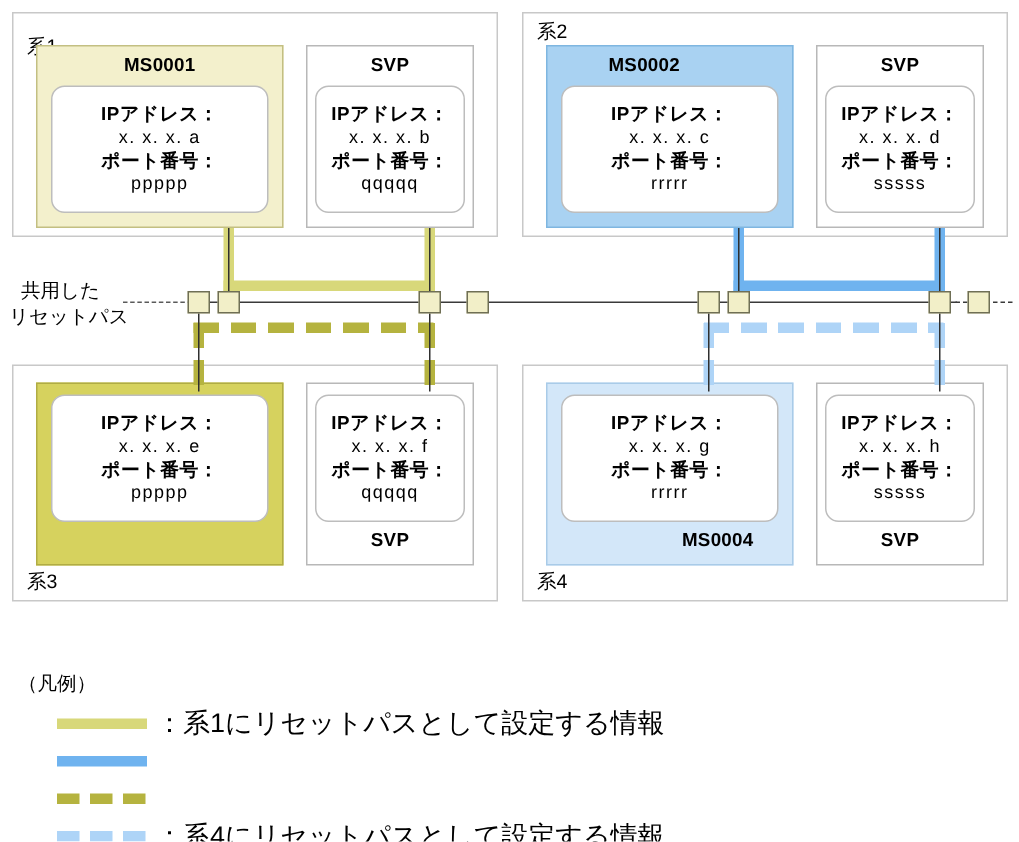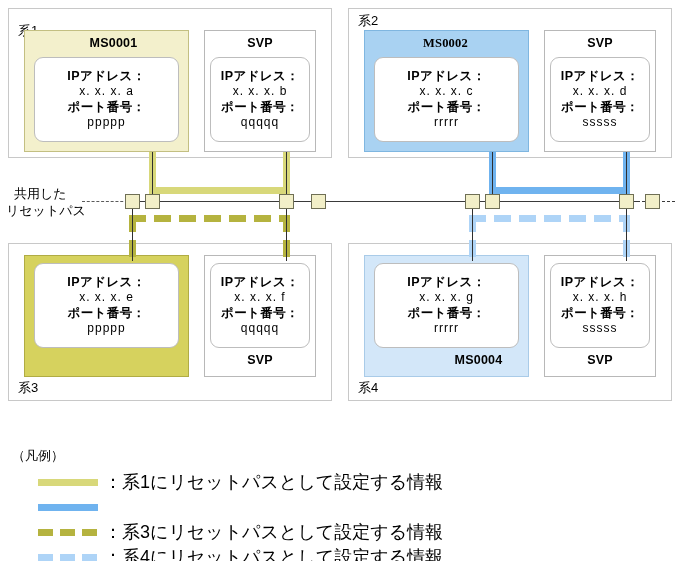--- a/index.html
+++ b/index.html
@@ -171,42 +171,42 @@
 </style>
 </head>
 <body>
 
 <div id="stage">
 
   <div class="panel" style="left:8px; top:8px; width:324px; height:150px;"></div>
   <div class="panel-label" style="left:18px; top:24px;text-align:center;">系1</div>
 
   <div class="unit" style="left:24px; top:30px; width:165px; height:122px; background:#f3f0cc; border-color:#c3bf82;"></div>
-  <div class="unit-title" style="left:24px; width:179px; top:36px;">MS0001</div>
+  <div class="unit-title" style="left:24px; width:165px; top:36px;">MS0001</div>
   <div class="info" style="left:34px; top:57px; width:145px; height:85px;">
     <span class="lbl">IPアドレス：</span>
     <span class="val">x. x. x. a</span>
     <span class="lbl">ポート番号：</span>
     <span class="val">ppppp</span>
   </div>
 
   <div class="unit plain" style="left:204px; top:30px; width:112px; height:122px;"></div>
   <div class="unit-title" style="left:204px; width:112px; top:36px;">SVP</div>
   <div class="info" style="left:210px; top:57px; width:100px; height:85px;">
     <span class="lbl">IPアドレス：</span>
     <span class="val">x. x. x. b</span>
     <span class="lbl">ポート番号：</span>
     <span class="val">qqqqq</span>
   </div>
 
   <div class="panel" style="left:348px; top:8px; width:324px; height:150px;"></div>
   <div class="panel-label" style="left:358px; top:14px;">系2</div>
 
   <div class="unit" style="left:364px; top:30px; width:165px; height:122px; background:#a9d2f2; border-color:#7fb6e0;"></div>
-  <div class="unit-title" style="left:364px; width:163px; top:36px;font-family:Liberation Serif, serif;">MS0002</div>
+  <div class="unit-title" style="left:348px; width:163px; top:36px;">MS0002</div>
   <div class="info" style="left:374px; top:57px; width:145px; height:85px;">
     <span class="lbl">IPアドレス：</span>
     <span class="val">x. x. x. c</span>
     <span class="lbl">ポート番号：</span>
     <span class="val">rrrrr</span>
   </div>
 
   <div class="unit plain" style="left:544px; top:30px; width:112px; height:122px;"></div>
   <div class="unit-title" style="left:544px; width:112px; top:36px;">SVP</div>
   <div class="info" style="left:550px; top:57px; width:100px; height:85px;">
@@ -317,23 +317,20 @@
 
     <div class="legend-row" style="top:55px;">
       <div class="legend-swatch" style="background:#6fb3ef;"></div>
     </div>
 
     <div class="legend-row" style="top:80px;">
       <div class="legend-swatch dashed">
         <i style="background:#b5b33f;"></i>
           <i style="background:#b5b33f;"></i>
           <i style="background:#b5b33f;"></i>
-      </div>
-      <div class="legend-text">
-        <span>：</span><span>系3にリセットパスとして設定する情報</span>
       </div>
     </div>
 
     <div class="legend-row" style="top:105px;">
       <div class="legend-swatch dashed">
         <i style="background:#aed4f7;"></i>
           <i style="background:#aed4f7;"></i>
           <i style="background:#aed4f7;"></i>
       </div>
       <div class="legend-text">

